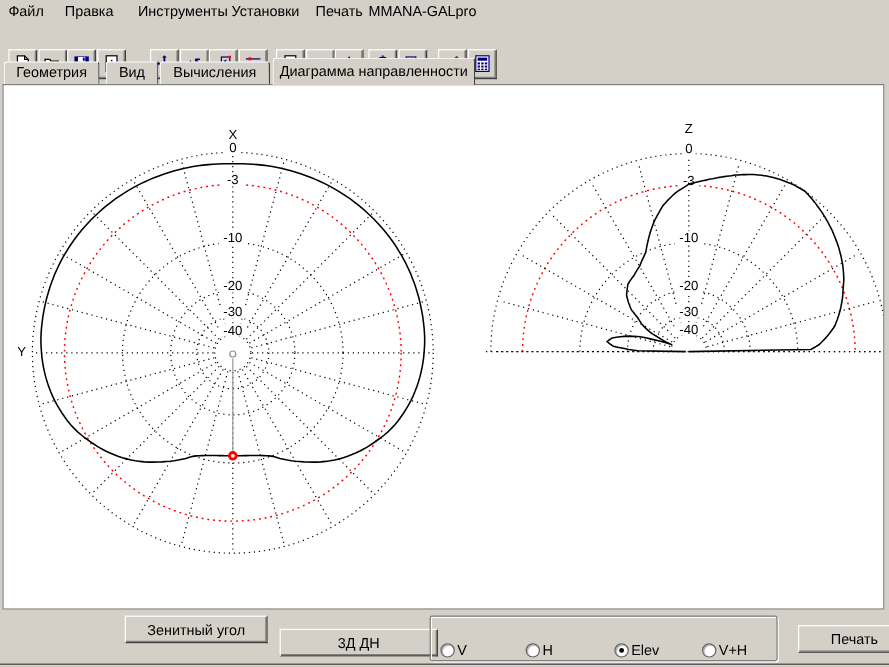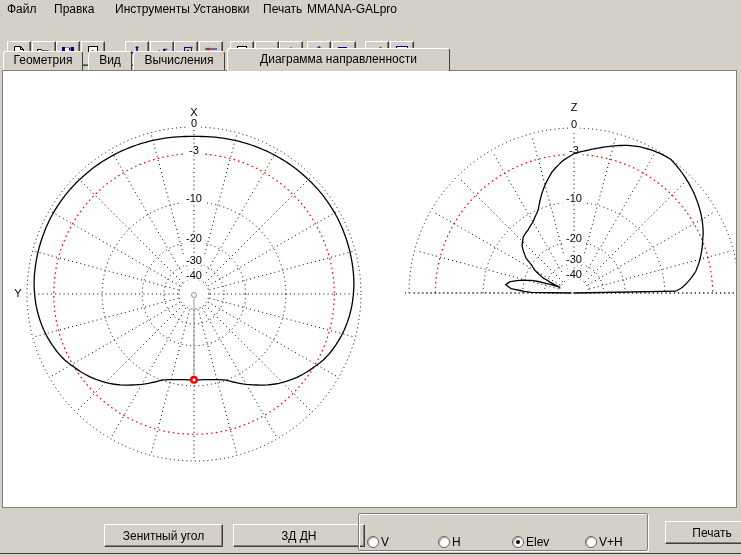--- a/index.html
+++ b/index.html
@@ -207,21 +207,21 @@
             <rect x="10" y="12.2" width="2" height="1.2"></rect>
           </g>
         </svg>
       </span>
     </button>
 </div>
 
 <div class="tab inactive" style="left:3px;width:80px">Геометрия</div>
 <div class="tab inactive" style="left:88px;width:44px">Вид</div>
 <div class="tab inactive" style="left:133px;width:92px">Вычисления</div>
-<div class="tab active" style="left:227px;width:223px">Диаграмма направленности</div>
+<div class="tab active" style="left:227px;width:169px">Диаграмма направленности</div>
 
 <div id="content" class="abs">
   <svg id="charts" width="733" height="436" viewBox="0 0 733 436">
       <g>
         <circle cx="191" cy="223" r="167" fill="none" stroke="#000000" stroke-width="1" stroke-dasharray="1 3.2"></circle>
         <circle cx="191" cy="223" r="140.28" fill="none" stroke="#ff0000" stroke-width="1.2" stroke-dasharray="1.6 3.2"></circle>
         <circle cx="191" cy="223" r="91.85000000000001" fill="none" stroke="#000000" stroke-width="1" stroke-dasharray="1 3.2"></circle>
         <circle cx="191" cy="223" r="51.77" fill="none" stroke="#000000" stroke-width="1" stroke-dasharray="1 3.2"></circle>
         <circle cx="191" cy="223" r="30.06" fill="none" stroke="#000000" stroke-width="1" stroke-dasharray="1 3.2"></circle>
         <circle cx="191" cy="223" r="15.03" fill="none" stroke="#000000" stroke-width="1" stroke-dasharray="1 3.2"></circle>
@@ -318,21 +318,21 @@
 
 <div id="info-block" class="abs">
   <div>Ga : 3.57 dBi = 0 dB  (V поляризация)</div>
   <div>F/B: 4.31 dB; Тыл: Азим. 120 гр, Элевация 60 гр</div>
   <div>F: 14.080 МГц</div>
   <div>Z: 133.158 - j2.941 Ом</div>
   <div>КСВ: 1.5 (200.0 Ом),</div>
   <div>Elev. гр.: 54.0 гр. (Реал. земля. Высота = 0.00 м)</div>
 </div>
 
-<button class="btn95" style="left:104px;top:524px;width:119px;height:23px">Зенитный угол</button>
+<button class="btn95" style="left:104px;top:513px;width:119px;height:23px">Зенитный угол</button>
 <button class="btn95" style="left:233px;top:524px;width:132px;height:23px">3Д  ДН</button>
 
 <div id="groupbox" class="abs">
   <span class="rcirc" style="left:8px"></span>
   <span class="rlabel" style="left:22px">V</span>
   <span class="rcirc" style="left:79px"></span>
   <span class="rlabel" style="left:93px">H</span>
   <span class="rcirc sel" style="left:153px"></span>
   <span class="rlabel" style="left:167px">Elev</span>
   <span class="rcirc" style="left:226px"></span>

